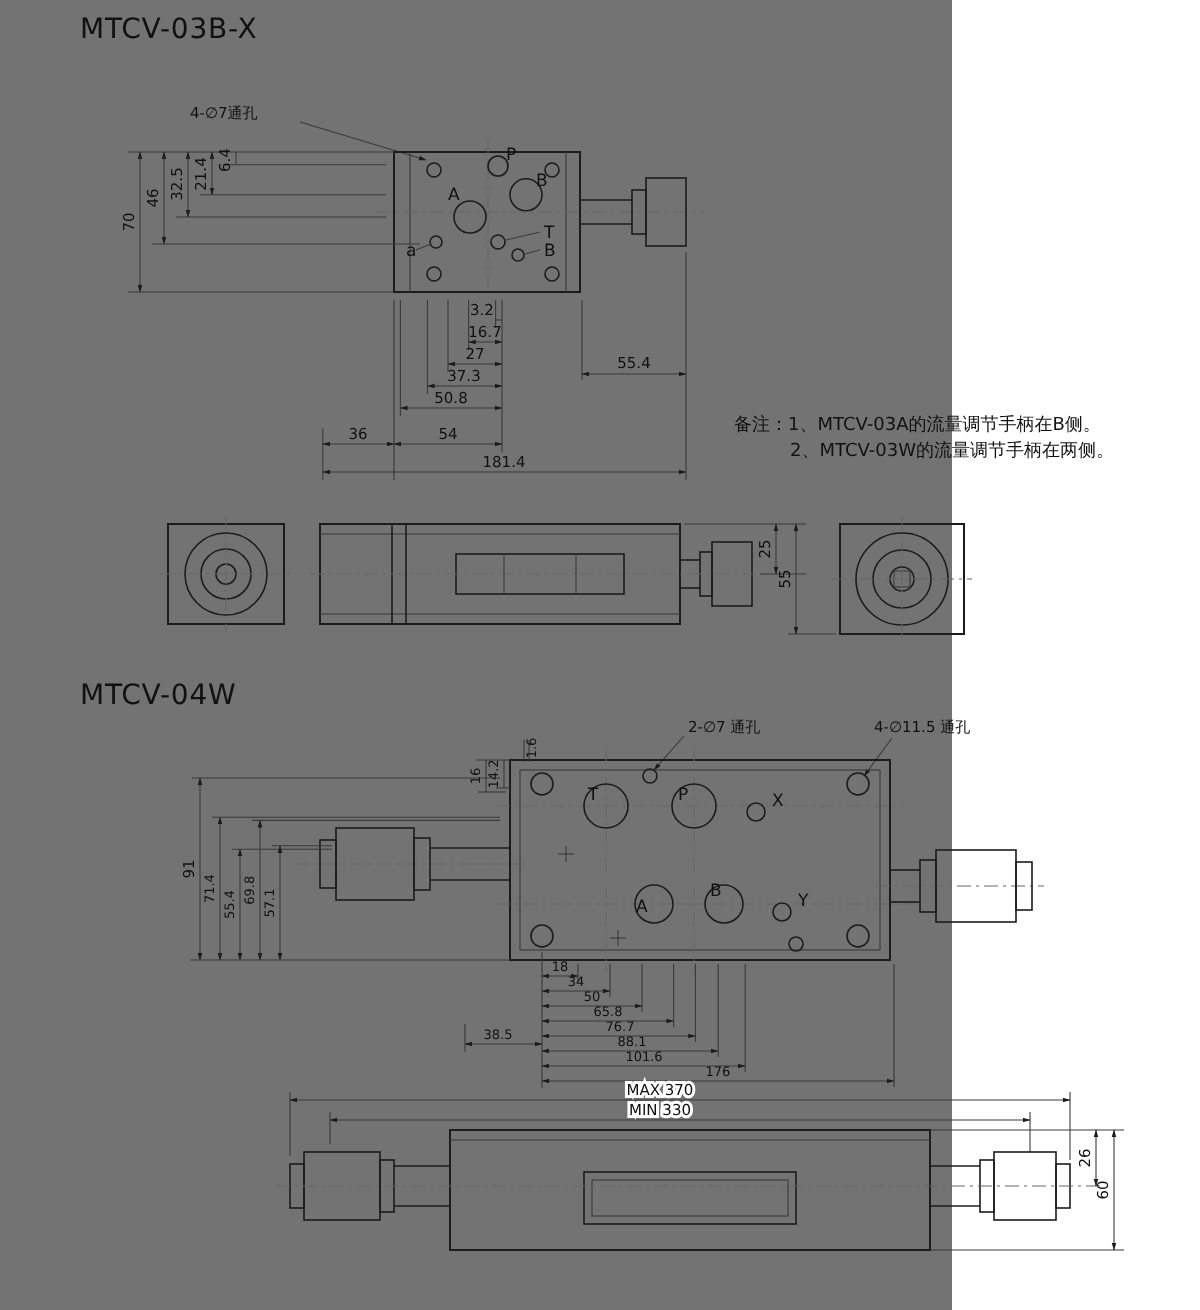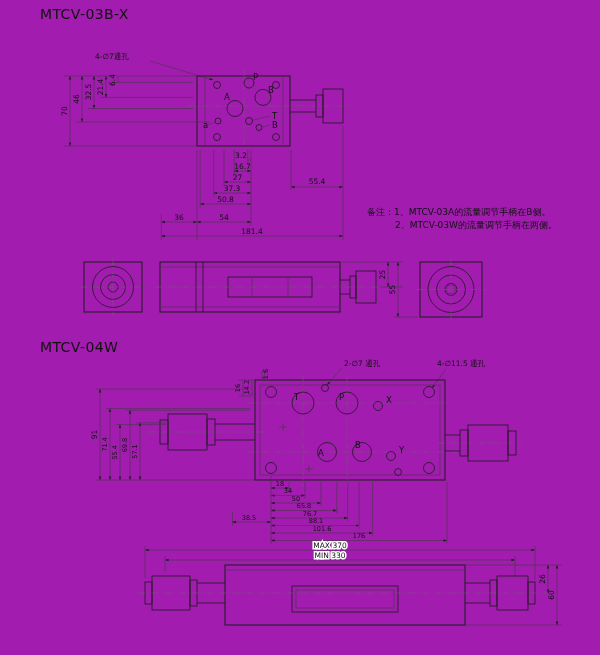--- a/index.html
+++ b/index.html
@@ -1,16 +1,16 @@
 <!DOCTYPE html>
 <html><head>
 <meta charset="utf-8">
 <style>
   html,body { margin:0; padding:0; background:#ffffff; }
-  .page { position:relative; width:600px; height:655px; background:#a21caf; }
+  .page { position:relative; width:476px; height:655px; background:#737373; }
   svg { display:block; }
   .ln   { stroke:#1c1c1c; stroke-width:1; fill:none; }
   .ln2  { stroke:#1c1c1c; stroke-width:0.8; fill:none; }
   .thin { stroke:#3a3a3a; stroke-width:0.55; fill:none; }
   .cl   { stroke:#666;    stroke-width:0.5; fill:none; stroke-dasharray:7 2.5 1.5 2.5; }
   text  { font-family:"DejaVu Sans", sans-serif; fill:#111; }
   .title { font-size:14px; letter-spacing:0.4px; }
   .dt  { font-size:7.5px; }
   .dts { font-size:6.5px; }
   .pt  { font-size:8.5px; }

